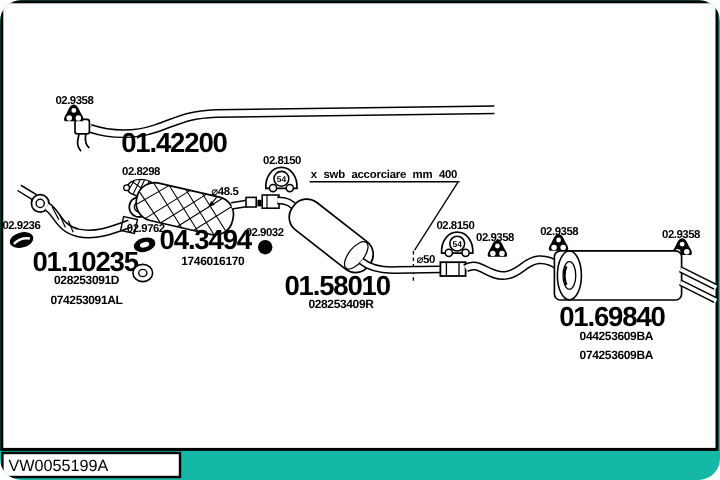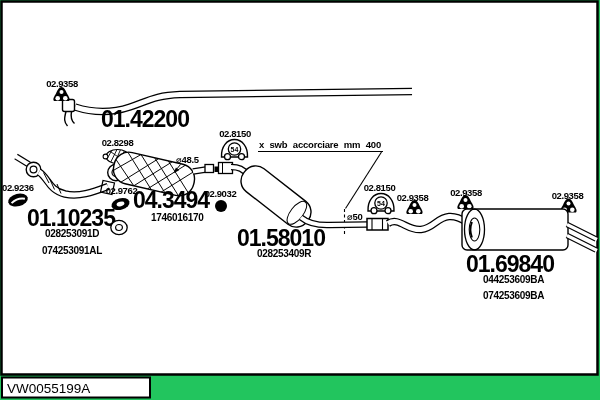--- a/index.html
+++ b/index.html
@@ -1,16 +1,16 @@
 <!DOCTYPE html>
 <html><head>
 <meta charset="utf-8">
 <style>
   html,body{margin:0;padding:0;background:#fff;}
-  #stage{position:relative;width:600px;height:400px;background:#22c55e;overflow:hidden;}
+  #stage{position:relative;width:600px;height:400px;background:#14b8a6;overflow:hidden;border-radius:18px;}
   svg{display:block;}
   text{font-family:"Liberation Sans","DejaVu Sans",sans-serif;fill:#000;}
   .code-big{font-size:23px;font-weight:bold;letter-spacing:-1px;}
   .code-oem{font-size:10px;font-weight:bold;letter-spacing:-0.3px;}
   .code-small{font-size:9.5px;font-weight:bold;letter-spacing:-0.4px;}
   .note{font-size:9.5px;font-weight:bold;letter-spacing:-0.2px;word-spacing:3px;}
   .dia{font-size:9.5px;font-weight:bold;letter-spacing:-0.3px;}
   .plate{font-size:13.5px;font-weight:normal;}
   .num54{font-size:7px;font-weight:bold;}
   .ln{stroke:#000;fill:none;}

